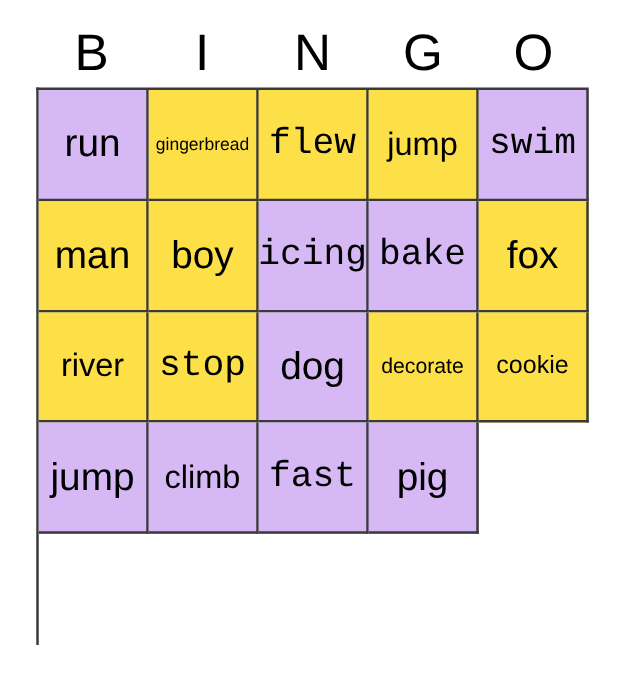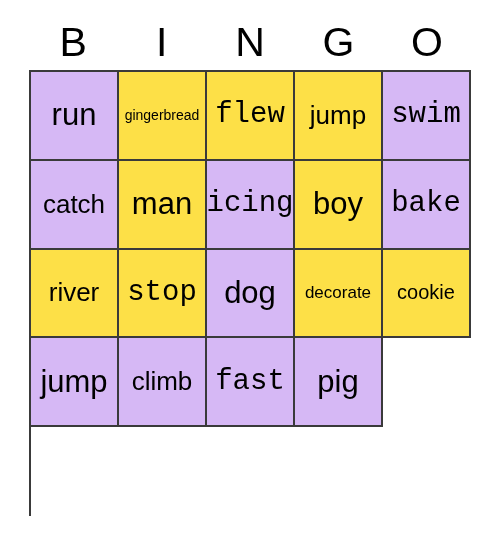--- a/index.html
+++ b/index.html
@@ -98,35 +98,35 @@
     <div class="cell">
         <span class="cell-text sz-lg">flew</span>
       </div>
     <div class="cell">
         <span class="cell-text sz-md">jump</span>
       </div>
 
     <div class="cell marked">
         <span class="cell-text sz-lg">swim</span>
       </div>
-    <div class="cell marked">
-        <span class="cell-text sz-md">catch</span>
-      </div>
     <div class="cell">
         <span class="cell-text sz-xl">man</span>
       </div>
+    <div class="cell">
+        <span class="cell-text sz-xl">boy</span>
+      </div>
+
     <div class="cell marked">
         <span class="cell-text sz-lg">icing</span>
       </div>
-
-    <div class="cell">
-        <span class="cell-text sz-xl">boy</span>
-      </div>
     <div class="cell marked">
         <span class="cell-text sz-lg">bake</span>
+      </div>
+    <div class="cell">
+        <span class="cell-text sz-xl">fox</span>
       </div>
     <div class="cell">
         <span class="cell-text sz-md">river</span>
       </div>
 
     <div class="cell">
         <span class="cell-text sz-lg">stop</span>
       </div>
     <div class="cell marked">
         <span class="cell-text sz-xl">dog</span>

